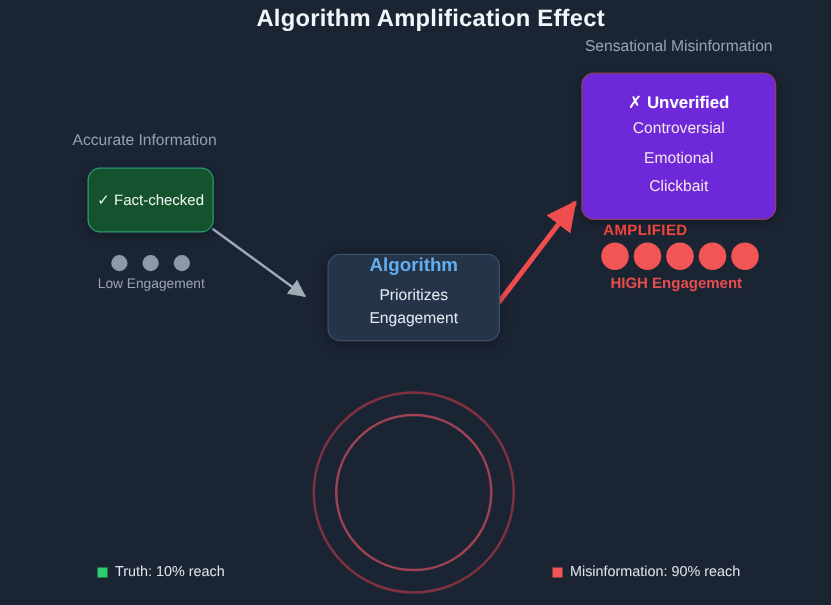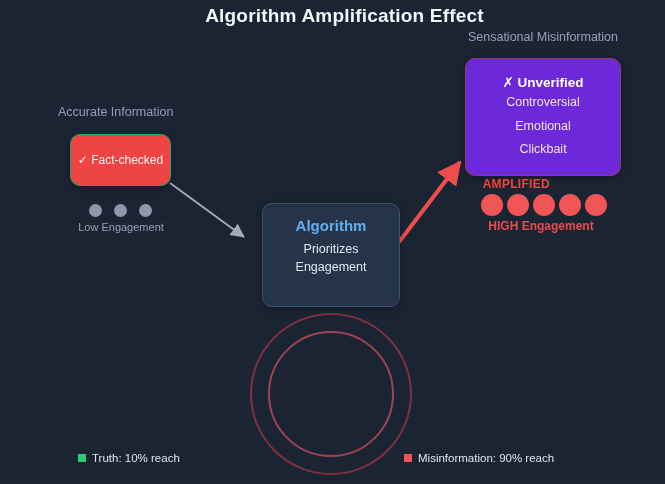--- a/index.html
+++ b/index.html
@@ -25,30 +25,30 @@
   .unverified-box{
     left:465px;top:58px;width:156px;height:118px;
     background:#6d28d9;border:1px solid #8a4155;
     box-shadow:0 2px 8px rgba(0,0,0,.25);
     padding-top:15px;text-align:center;
   }
   .unverified-title{color:#ffffff;font-size:13.5px;font-weight:700;}
   .unverified-item{color:#f3e4e8;font-size:12.5px;line-height:21.5px;margin-top:2px;}
   .factchecked-box{
     left:70px;top:134px;width:101px;height:52px;
-    background:#ef4444;border:1px solid #2a9d76;
+    background:#14532d;border:1px solid #2a9d76;
     display:flex;align-items:center;justify-content:center;
     color:#f0f6f3;font-size:12px;font-weight:500;
     box-shadow:0 2px 8px rgba(0,0,0,.25);
   }
   .algorithm-box{
-    left:262px;top:203px;width:138px;height:104px;
+    left:262px;top:203px;width:138px;height:70px;
     background:#253448;border:1px solid #3c516c;
     box-shadow:0 2px 10px rgba(0,0,0,.3);
-    text-align:center;padding-top:13px;
+    text-align:center;
   }
   .algorithm-title{color:#63aef0;font-size:15px;font-weight:700;}
   .algorithm-sub{color:#e3e9f1;font-size:12.5px;line-height:18px;margin-top:6px;}
   .dot{border-radius:50%;position:absolute;}
   .gray-dot{width:13px;height:13px;background:#8f98a8;top:204px;}
   .red-dot{width:22px;height:22px;background:#f25555;top:194px;}
   .low-engagement{
     left:71px;top:221px;width:100px;text-align:center;
     color:#9aa3b3;font-size:11px;
   }
@@ -59,21 +59,21 @@
   .amplified{
     left:430px;top:177px;width:120px;
     color:#f0443c;font-size:12px;font-weight:700;letter-spacing:.3px;text-align:right;
   }
   .impact-label{
     left:231px;top:387px;width:200px;text-align:center;
     color:#ef5e6e;font-size:13px;font-weight:700;
   }
   .legend-item{display:flex;align-items:center;gap:6px;}
   .legend-truth{left:78px;top:452px;}
-  .legend-misinfo{left:404px;top:452px;}
+  .legend-misinfo{left:442px;top:452px;}
   .swatch{width:8px;height:8px;display:inline-block;flex:0 0 auto;}
   .legend-label{color:#dfe5ec;font-size:11.5px;}
   svg.overlay{position:absolute;left:0;top:0;pointer-events:none;}
 </style>
 </head>
 <body>
 
 <div class="canvas">
 
   <div class="abs page-title">Algorithm Amplification Effect</div>

